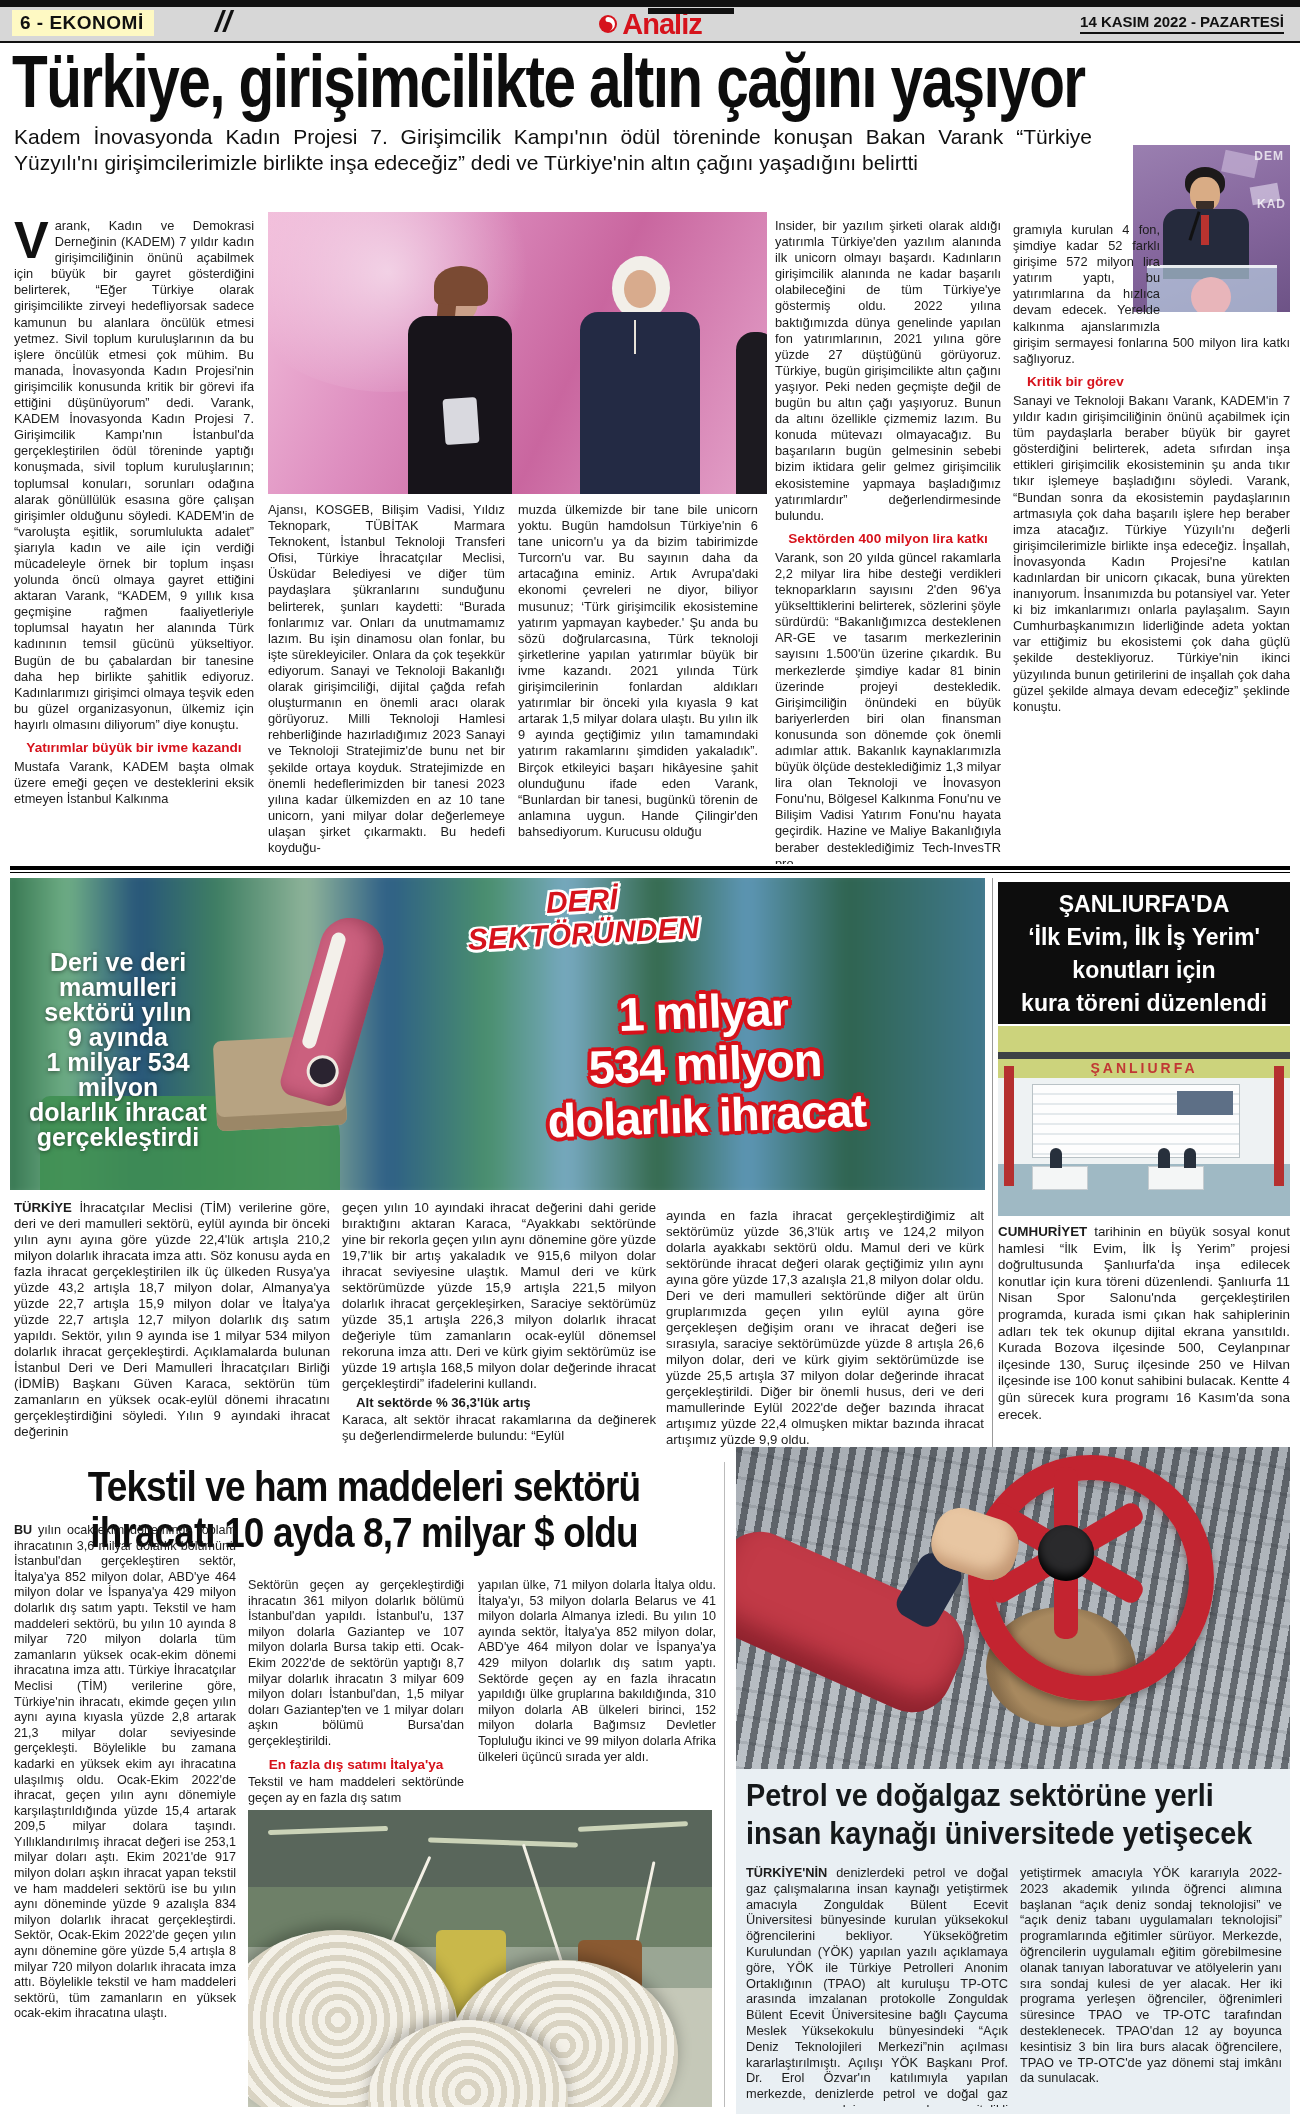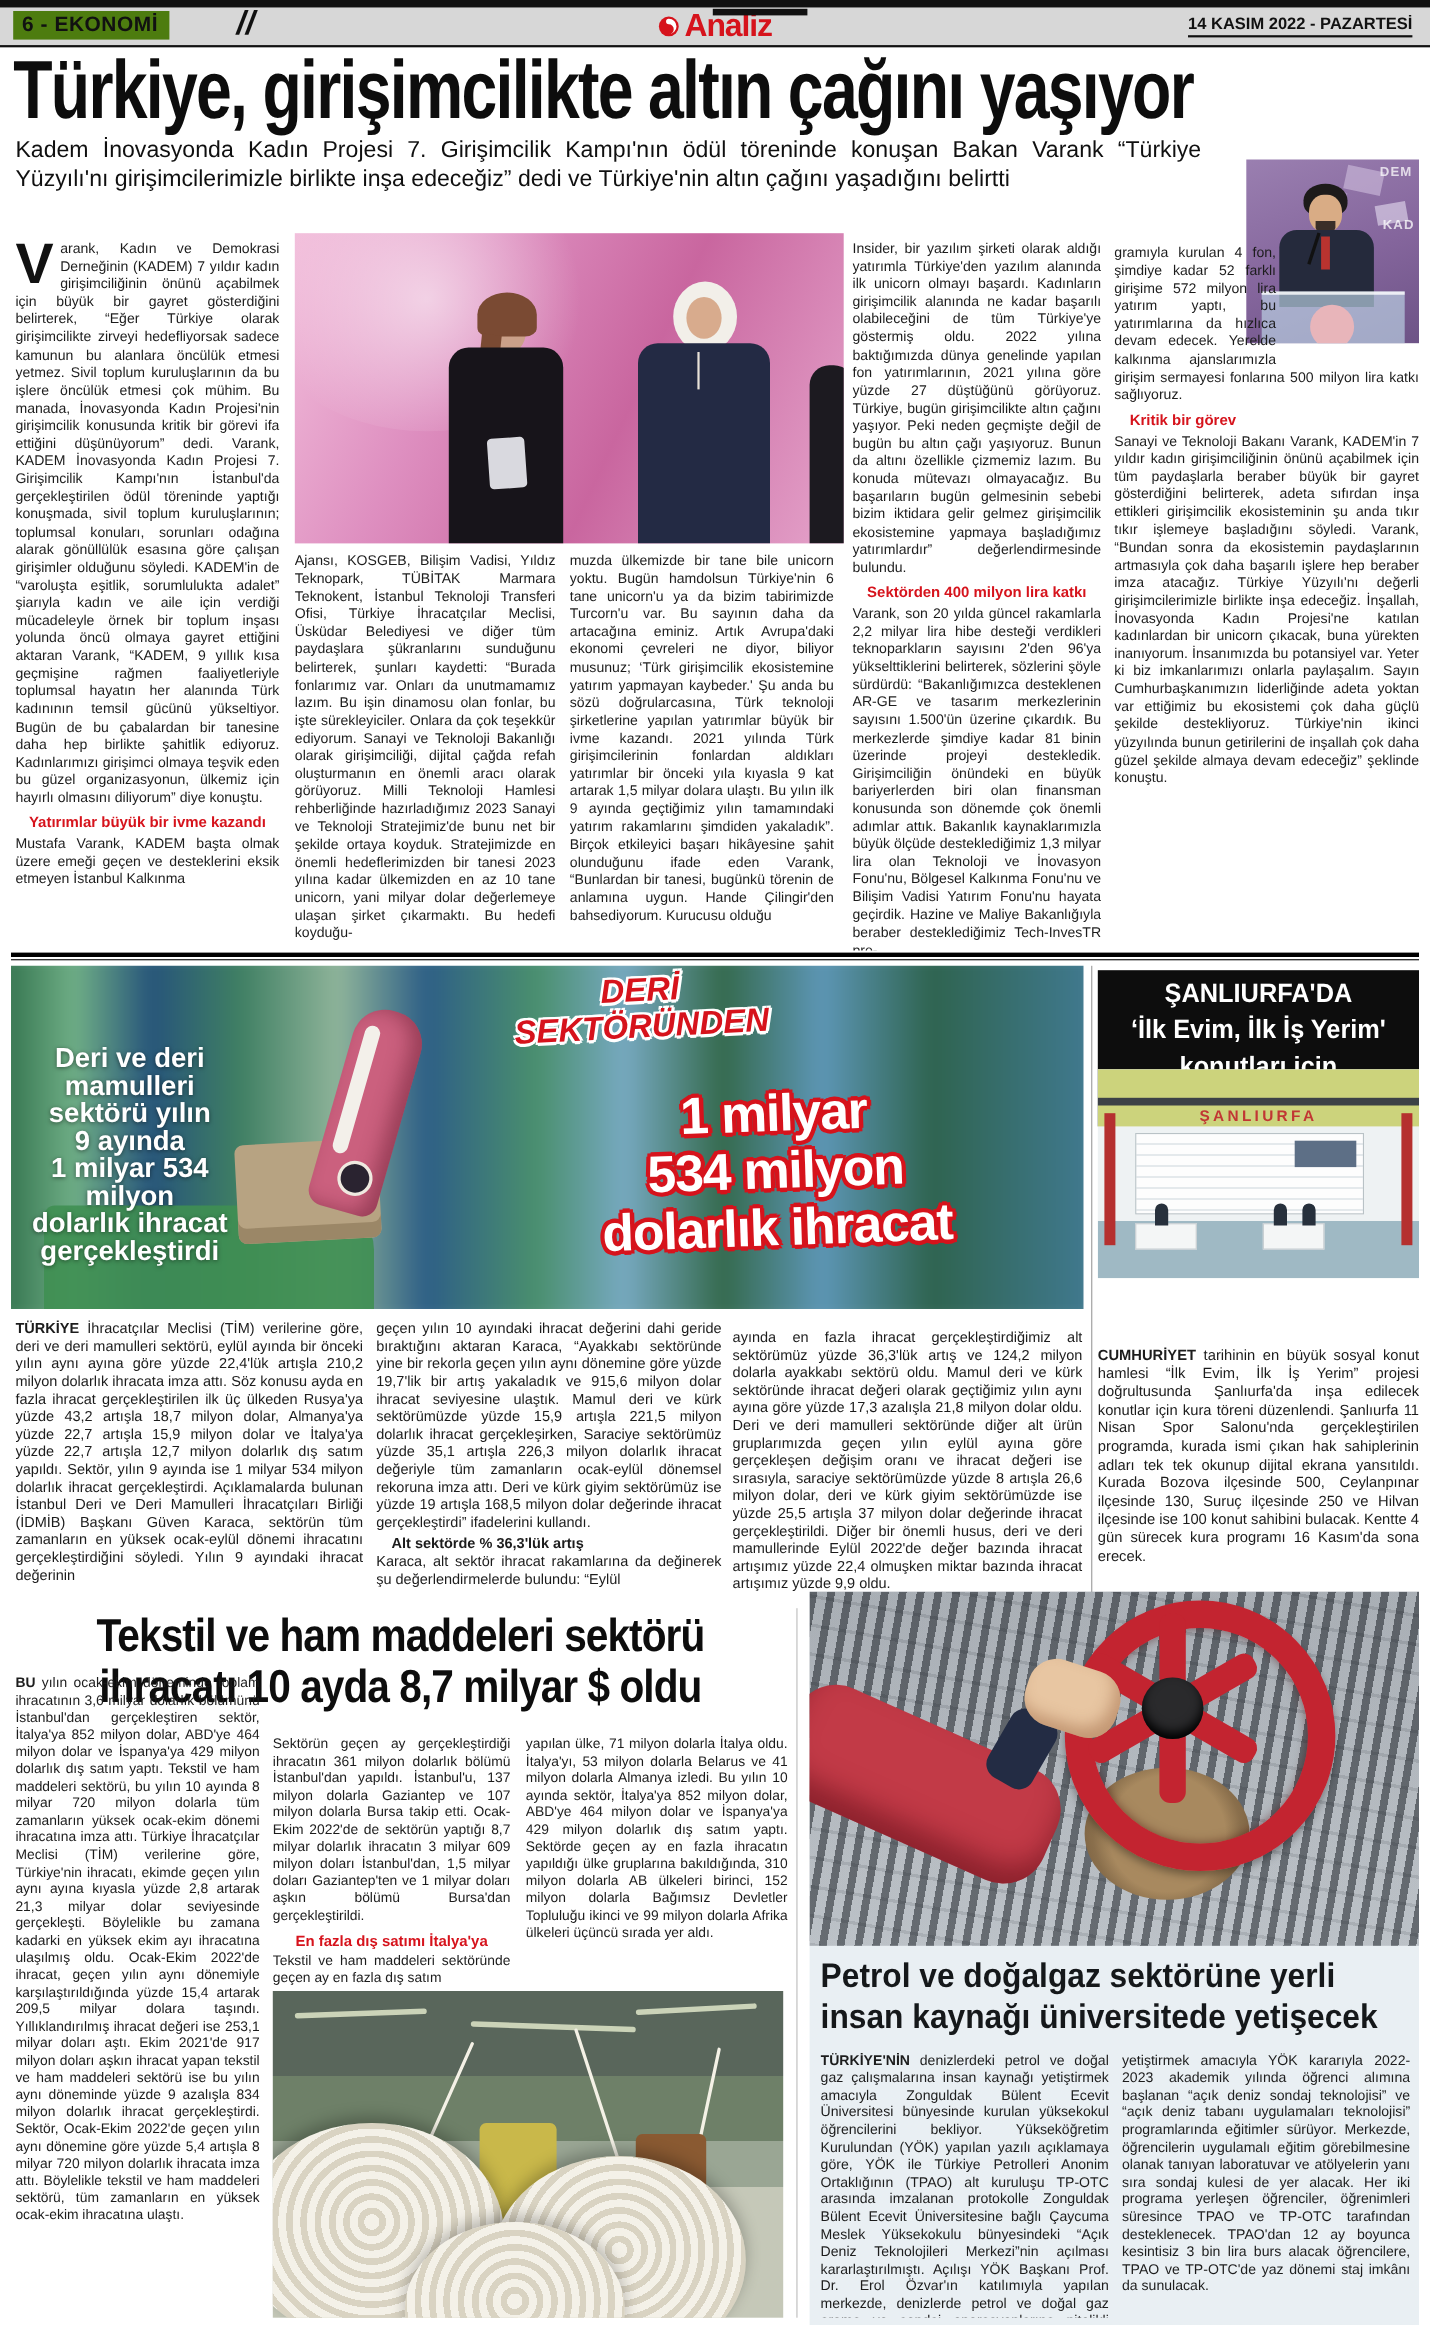--- a/index.html
+++ b/index.html
@@ -2,21 +2,21 @@
 <html lang="tr"><head>
 <meta charset="utf-8">
 <style>
   html,body{margin:0;padding:0;background:#e9e9e9;}
   .page{position:relative;width:1300px;height:2114px;background:#fff;margin:0 auto;
         font-family:"Liberation Sans","DejaVu Sans",sans-serif;color:#1b1b1b;overflow:hidden;}
   .abs{position:absolute;}
   
   .topbar{left:0;top:0;width:1300px;height:7px;background:#111;}
   .mast{left:0;top:7px;width:1300px;height:34px;background:#d7d7d7;border-bottom:2px solid #111;}
-  .sectionbox{left:12px;top:3px;background:#4d7c0f;padding:2px 10px 2px 8px;height:22px;display:flex;align-items:flex-end;}
+  .sectionbox{left:12px;top:3px;background:#fef9c3;padding:2px 10px 2px 8px;height:22px;display:flex;align-items:flex-end;}
   .sectionlbl{font-size:19px;font-weight:600;letter-spacing:.5px;color:#111;}
   .slash{left:215px;top:-2px;font-size:30px;font-weight:800;font-style:italic;color:#111;}
   .logo{left:0;top:0;width:1300px;height:34px;display:flex;justify-content:center;align-items:center;gap:4px;}
   .logobar{position:absolute;top:1px;left:648px;width:86px;height:6px;background:#111;}
   .logotext{color:#d6131c;font-size:29px;font-weight:800;letter-spacing:-1px;line-height:30px;}
   .dateline{right:16px;top:6px;font-size:15px;font-weight:700;color:#111;border-bottom:2px solid #111;padding-bottom:2px;}
   
   .headline{left:12px;top:44px;width:1660px;font-size:75px;line-height:74px;font-weight:800;
             letter-spacing:-2px;color:#0d0d0d;transform:scaleX(.78);transform-origin:left top;white-space:nowrap;}
   .deck{left:14px;top:124px;width:1078px;font-size:21px;line-height:25.5px;color:#101010;text-align:justify;}
@@ -217,21 +217,21 @@
   </div>
 
   <div class="abs vrule" style="left:992px;top:878px;height:570px;"></div>
 
   <div class="abs sanlibox" style="left:998px;top:882px;width:292px;height:142px;">
     <div class="sanlititle pre">ŞANLIURFA'DA
 ‘İlk Evim, İlk İş Yerim'
 konutları için
 kura töreni düzenlendi</div>
   </div>
-  <div class="abs ph ph4" style="left:998px;top:972px;width:292px;height:190px;">
+  <div class="abs ph ph4" style="left:998px;top:1026px;width:292px;height:190px;">
     <div class="wall"></div>
     <div class="truss"></div>
     <div class="walltxt">ŞANLIURFA</div>
     <div class="screen">
         <div class="screenimg"></div>
       </div>
     <div class="stage"></div>
     <div class="desk" style="left:34px;"></div>
     <div class="desk" style="left:150px;"></div>
     <div class="person" style="left:52px;bottom:48px;"></div>

